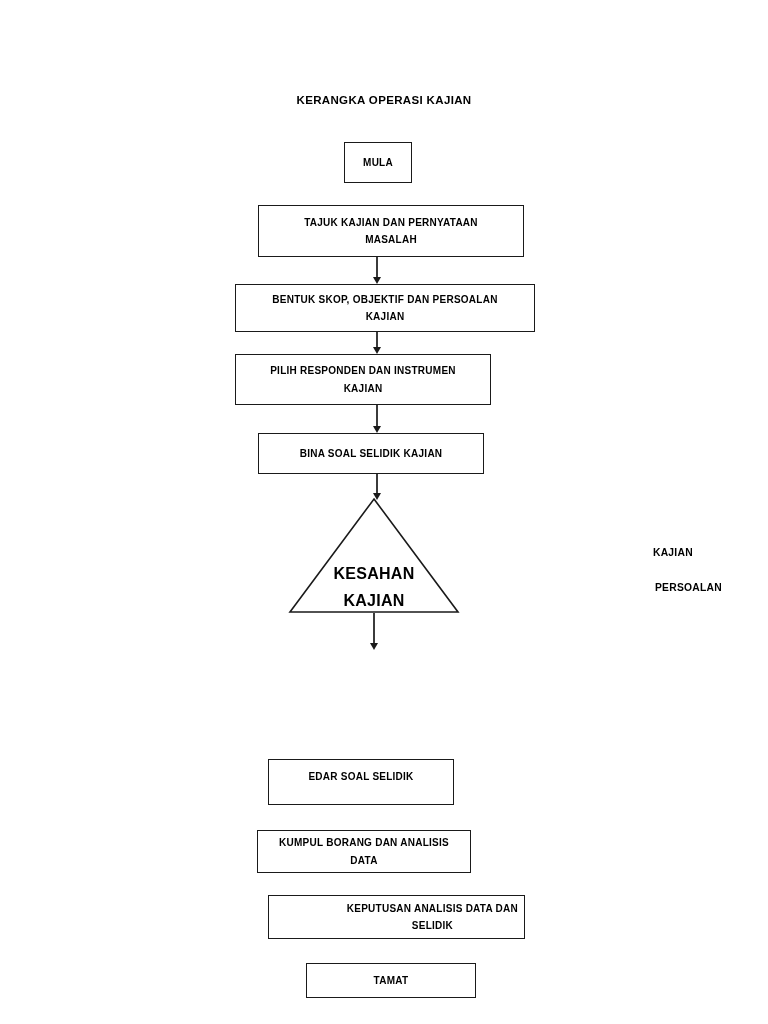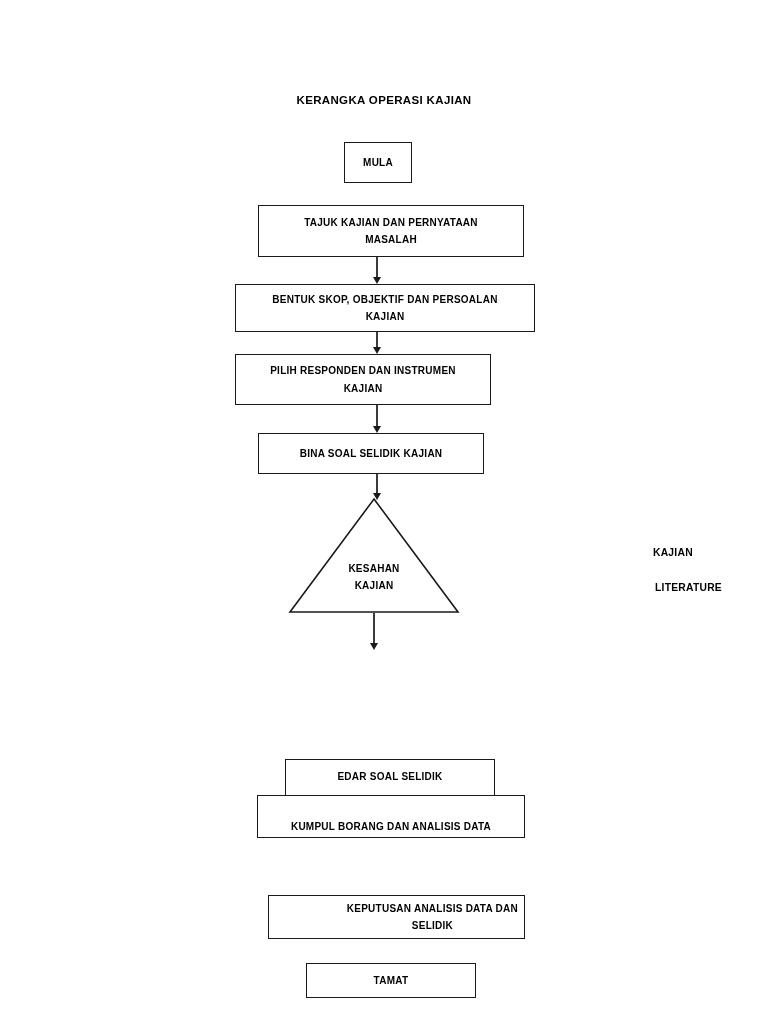--- a/index.html
+++ b/index.html
@@ -60,21 +60,21 @@
     position: absolute;
     left: 0;
     top: 0;
     overflow: visible;
   }
   .node-triangle .tri-label {
     position: absolute;
     left: 0;
     width: 100%;
     text-align: center;
-    font-size: 10px;
+    font-size: 16px;
     font-weight: bold;
     letter-spacing: 0.25px;
     line-height: 1.7;
   }
 
   
   .connector {
     position: absolute;
   }
   .connector .stem {
@@ -171,36 +171,36 @@
       <span>KAJIAN</span>
     </div>
   </div>
 
   <div class="connector" style="left:367px; top:613px; width:14px; height:37px;">
     <div class="stem" style="height:31px;"></div>
     <div class="head"></div>
   </div>
 
 
-  <div class="node-box align-top" style="left:285px; top:759px; width:210px; height:46px;text-align:center;">
+  <div class="node-box align-top" style="left:268px; top:759px; width:186px; height:46px;text-align:center;">
     <span>EDAR SOAL SELIDIK</span>
   </div>
 
-  <div class="node-box" style="left:257px; top:795px; width:268px; height:43px;align-items:flex-end;">
+  <div class="node-box" style="left:257px; top:830px; width:214px; height:43px;">
     <span>KUMPUL BORANG DAN ANALISIS DATA</span>
   </div>
 
   <div class="node-box" style="left:268px; top:895px; width:257px; height:44px;justify-content:flex-end;">
     <span>
       <span>KEPUTUSAN ANALISIS DATA DAN</span><br>
       <span>SELIDIK</span>
     </span>
   </div>
 
   <div class="node-box" style="left:306px; top:963px; width:170px; height:35px;">
     <span>TAMAT</span>
   </div>
 
   <div class="side-label" style="left:653px; top:547px;">KAJIAN</div>
 
-  <div class="side-label" style="left:655px; top:582px;">LITERATURE</div>
+  <div class="side-label" style="left:655px; top:582px;">PERSOALAN</div>
 
 </div>
 
 </body></html>

